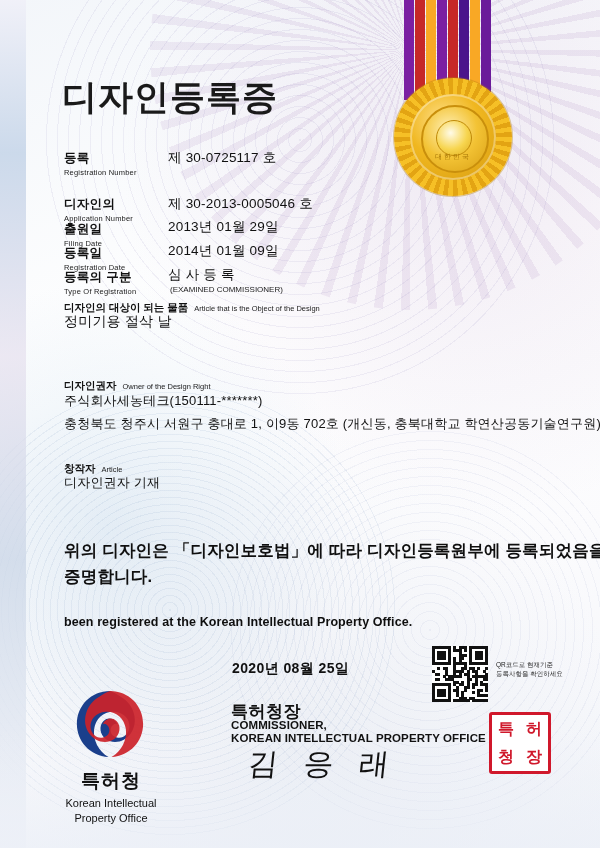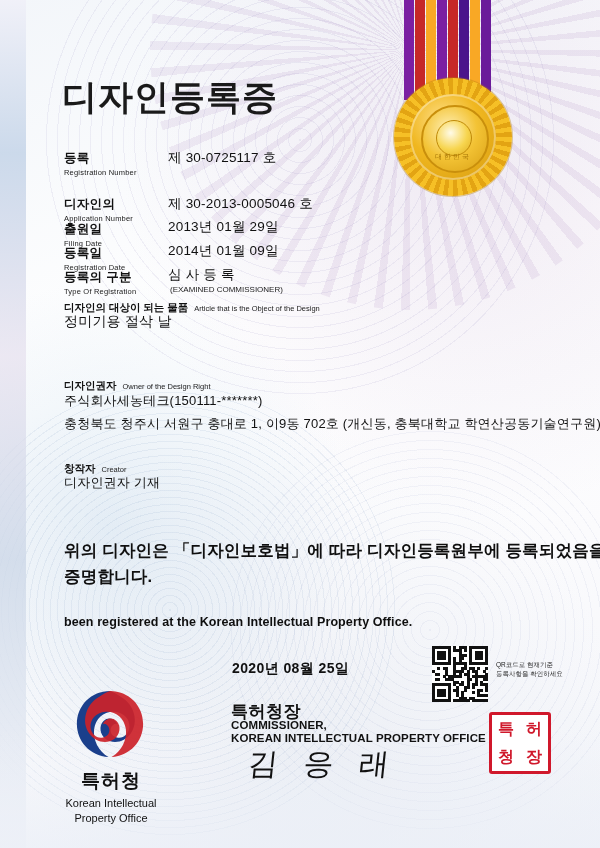--- a/index.html
+++ b/index.html
@@ -419,21 +419,21 @@
     </div>
     <div class="f-value" style="left:64px; top:313px; font-size:14px;">정미기용 절삭 날</div>
 
     <div class="inline-label-row" style="left:64px; top:375px;">
       <span class="kr" style="font-size:10.5px;">디자인권자</span><span class="en">Owner of the Design Right</span>
     </div>
     <div class="f-value" style="left:64px; top:392px; font-size:13px;">주식회사세농테크(150111-*******)</div>
     <div class="f-value" style="left:64px; top:415px; font-size:13px;">충청북도 청주시 서원구 충대로 1, 이9동 702호 (개신동, 충북대학교 학연산공동기술연구원)</div>
 
     <div class="inline-label-row" style="left:64px; top:458px;">
-      <span class="kr" style="font-size:10.5px;">창작자</span><span class="en">Creator</span>
+      <span class="kr" style="font-size:10.5px;">창작자</span><span class="en">Article</span>
     </div>
     <div class="f-value" style="left:64px; top:474px; font-size:13px;">디자인권자 기재</div>
 
     <div class="body-text stmt-kr" style="left:64px; top:540px;">위의 디자인은 「디자인보호법」에 따라 디자인등록원부에 등록되었음을</div>
     <div class="body-text stmt-kr" style="left:64px; top:566px;">증명합니다.</div>
     <div class="body-text stmt-en" style="left:64px; top:615px;">been registered at the Korean Intellectual Property Office.</div>
 
     <div class="date-line">2020년 08월 25일</div>
 
     <div class="qr" id="qr">

